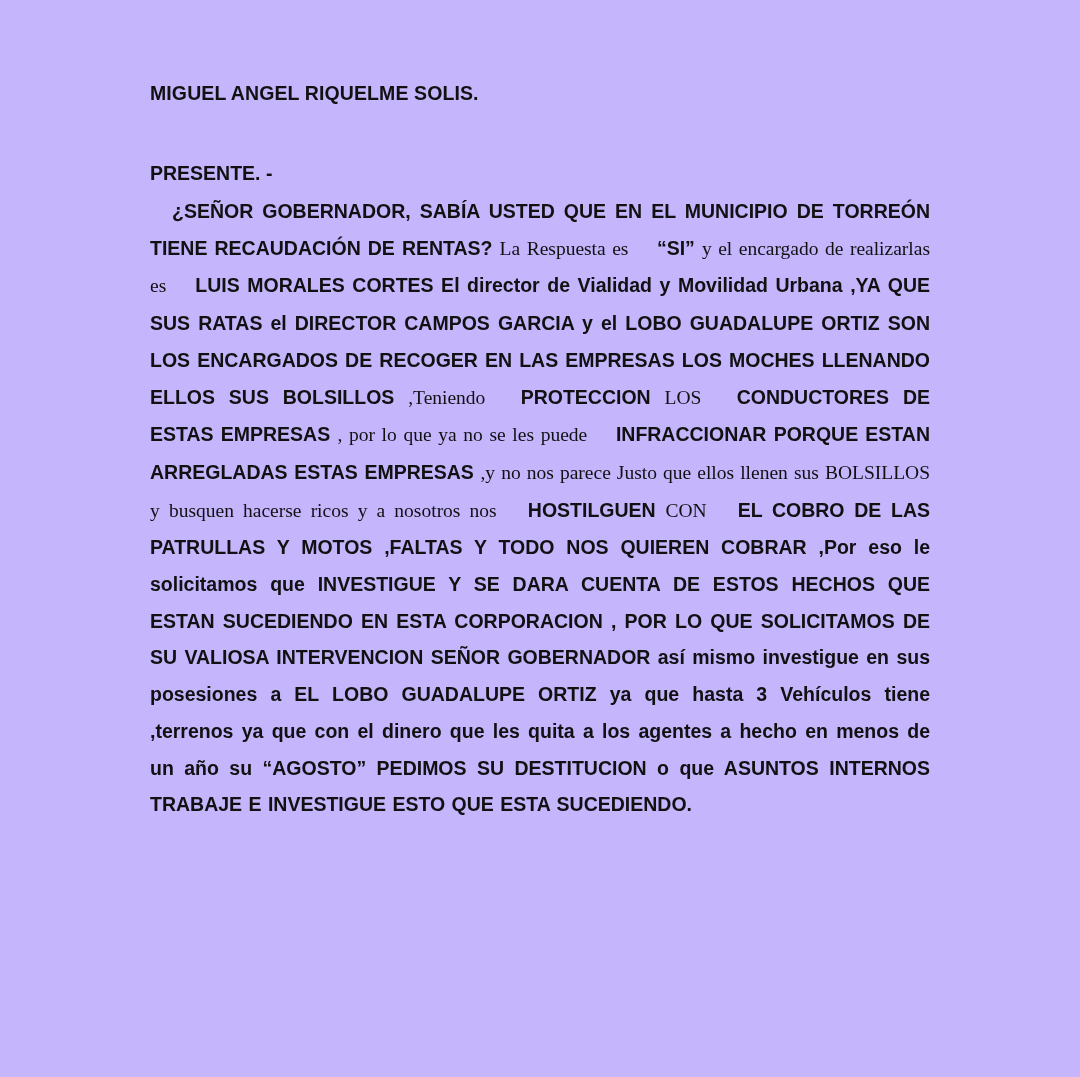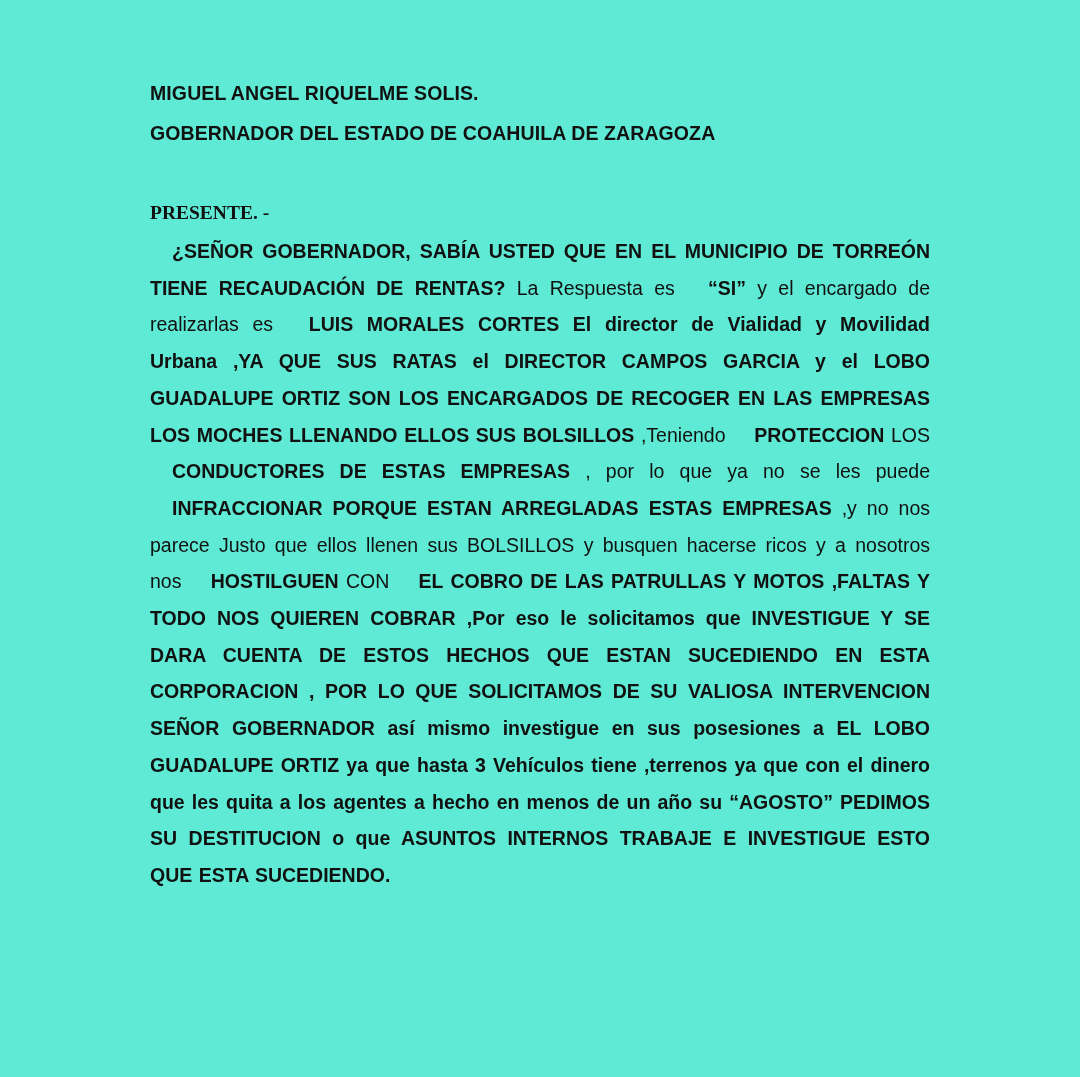--- a/index.html
+++ b/index.html
@@ -4,21 +4,21 @@
 <style>
   html, body {
     margin: 0;
     padding: 0;
     background: #ffffff;
   }
   .page {
     position: relative;
     width: 1080px;
     height: 1077px;
-    background: #5eead4;
+    background: #c4b5fd;
     box-sizing: border-box;
     padding: 73px 150px 0 150px;
     font-family: "Liberation Sans", sans-serif;
     color: #111111;
     overflow: hidden;
   }
   .recipient-name,
   .recipient-title {
     margin: 0;
     font-size: 19.5px;
@@ -29,35 +29,33 @@
   }
   .spacer-block {
     height: 40px;
   }
   .salutation {
     margin: 0;
     font-size: 19.5px;
     font-weight: 700;
     line-height: 40px;
     white-space: nowrap;
-    font-family: Liberation Serif, serif;
   }
   .letter-body {
     margin: 0;
     font-size: 19.5px;
     line-height: 36.7px;
     text-align: justify;
     text-align-last: left;
     word-spacing: 1px;
   }
   .letter-body .b { font-weight: 700; margin-left: 22px; }
-  .letter-body .r { font-weight: 400; }
+  .letter-body .r { font-weight: 400; font-family: Liberation Serif, serif; }
 </style>
 </head>
 <body>
 
 <div class="page">
   <p class="recipient-name">MIGUEL ANGEL RIQUELME SOLIS.</p>
-  <p class="recipient-title">GOBERNADOR DEL ESTADO DE COAHUILA DE ZARAGOZA</p>
   <div class="spacer-block"></div>
   <p class="salutation">PRESENTE. -</p>
   <p class="letter-body"><span class="b">¿SEÑOR GOBERNADOR, SABÍA USTED QUE EN EL MUNICIPIO DE TORREÓN TIENE RECAUDACIÓN DE RENTAS? </span><span class="r">La Respuesta es </span><span class="b">“SI” </span><span class="r">y el encargado de realizarlas es </span><span class="b">LUIS MORALES CORTES El director de Vialidad y Movilidad Urbana ,YA QUE SUS RATAS el DIRECTOR CAMPOS GARCIA y el LOBO GUADALUPE ORTIZ SON LOS ENCARGADOS DE RECOGER EN LAS EMPRESAS LOS MOCHES LLENANDO ELLOS SUS BOLSILLOS </span><span class="r">,Teniendo </span><span class="b">PROTECCION </span><span class="r">LOS </span><span class="b">CONDUCTORES DE ESTAS EMPRESAS </span><span class="r">, por lo que ya no se les puede </span><span class="b">INFRACCIONAR PORQUE ESTAN ARREGLADAS ESTAS EMPRESAS </span><span class="r">,y no nos parece Justo que ellos llenen sus BOLSILLOS y busquen hacerse ricos y a nosotros nos </span><span class="b">HOSTILGUEN </span><span class="r">CON </span><span class="b">EL COBRO DE LAS PATRULLAS Y MOTOS ,FALTAS Y TODO NOS QUIEREN COBRAR ,Por eso le solicitamos que INVESTIGUE Y SE DARA CUENTA DE ESTOS HECHOS QUE ESTAN SUCEDIENDO EN ESTA CORPORACION , POR LO QUE SOLICITAMOS DE SU VALIOSA INTERVENCION SEÑOR GOBERNADOR así mismo investigue en sus posesiones a EL LOBO GUADALUPE ORTIZ ya que hasta 3 Vehículos tiene ,terrenos ya que con el dinero que les quita a los agentes a hecho en menos de un año su “AGOSTO” PEDIMOS SU DESTITUCION o que ASUNTOS INTERNOS TRABAJE E INVESTIGUE ESTO QUE ESTA SUCEDIENDO.</span></p>
 </div>
 
 </body></html>

